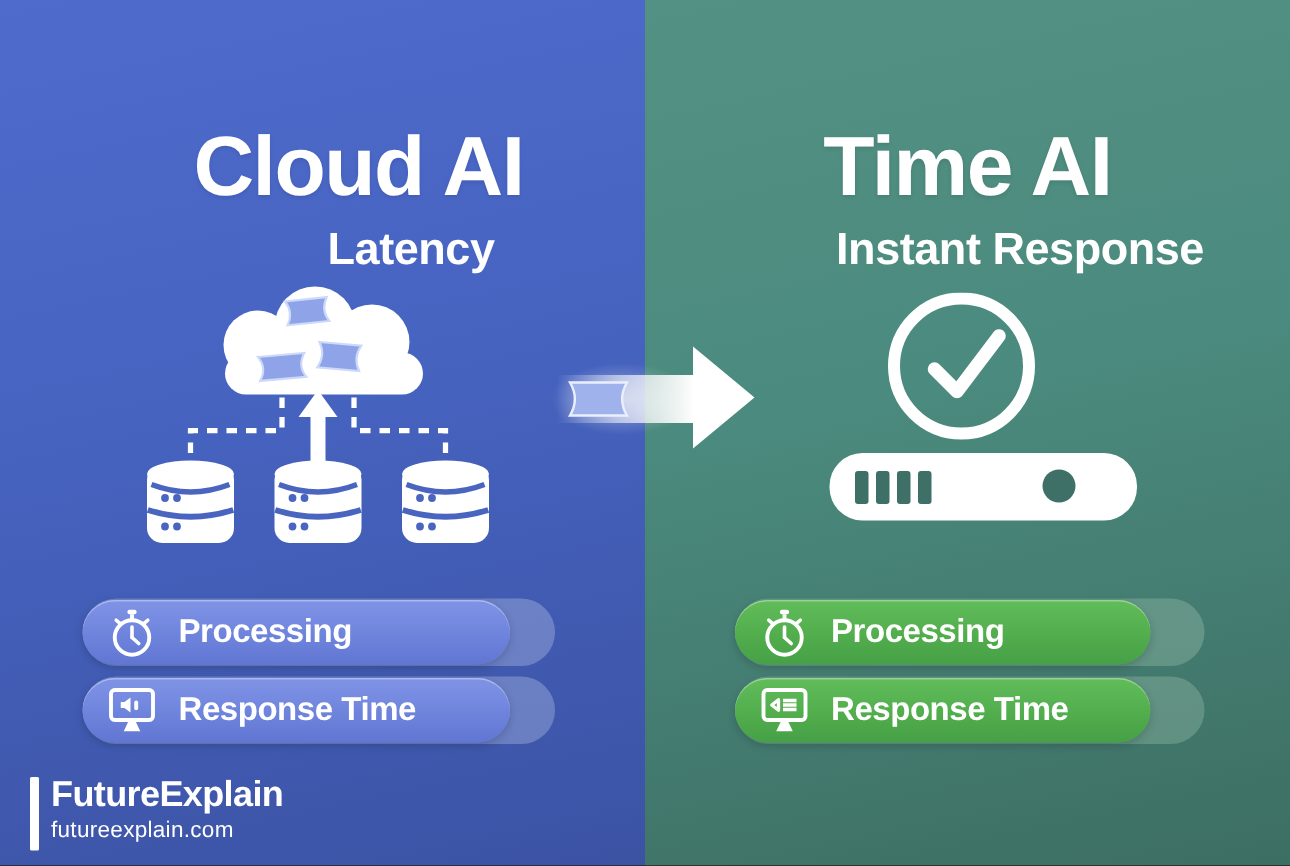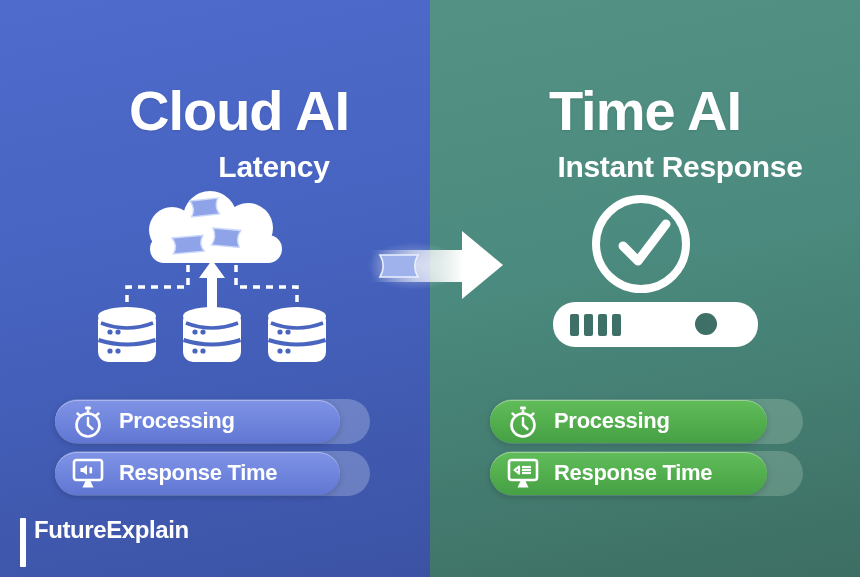--- a/index.html
+++ b/index.html
@@ -194,16 +194,17 @@
       <line x1="17" y1="16" x2="26" y2="16" stroke="#fff" stroke-width="2.2"></line>
       <polygon points="16,23 20,23 23.5,30.5 12.5,30.5" fill="#fff"></polygon>
     </svg>
     <span class="pill-label">Response Time</span>
   </div>
 
   <div class="footer">
     <div class="footer-bar"></div>
     <div>
       <div class="footer-brand">FutureExplain</div>
+      <div class="footer-site">futureexplain.com</div>
     </div>
   </div>
 
 </div>
 
 </body></html>

